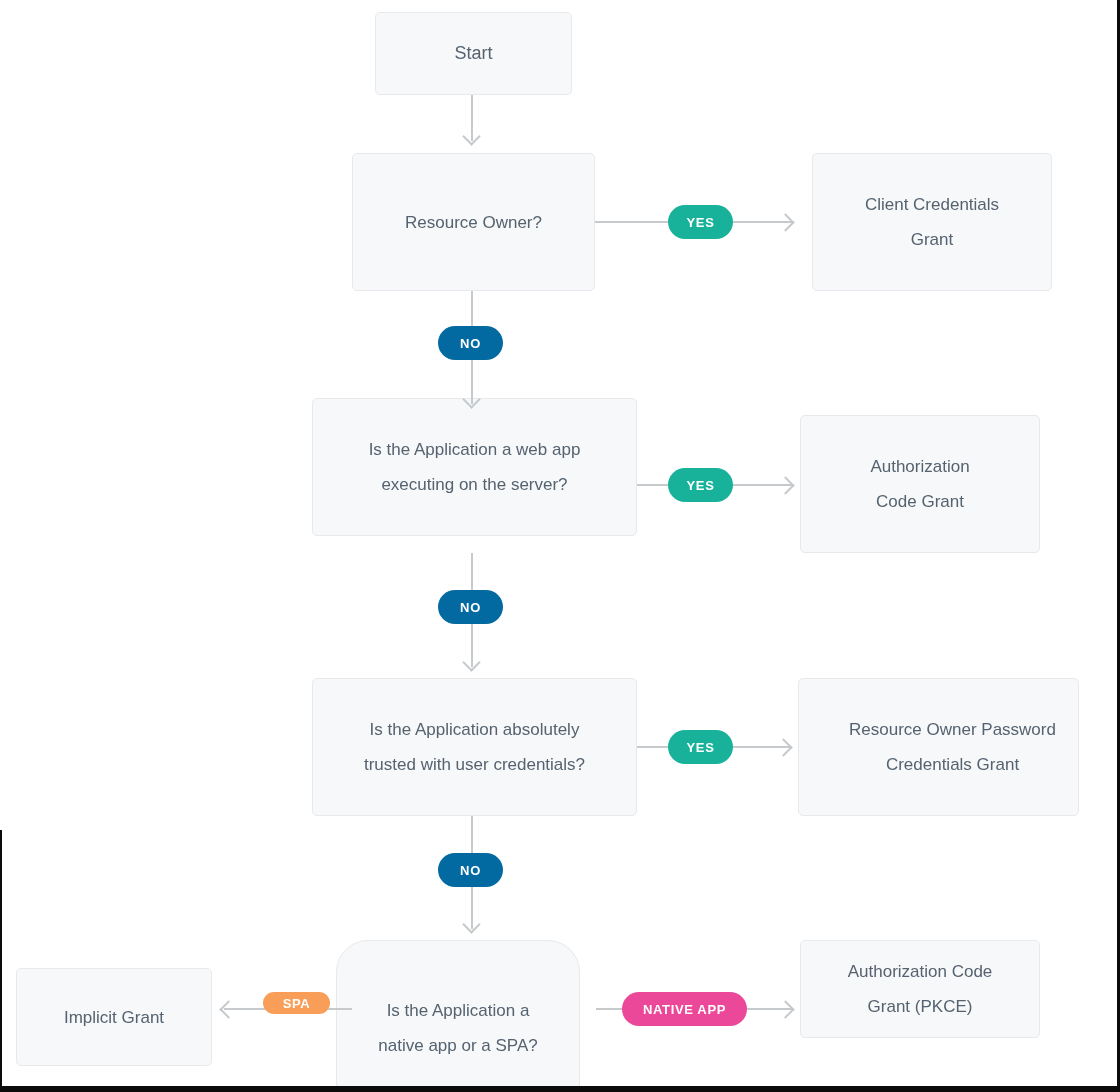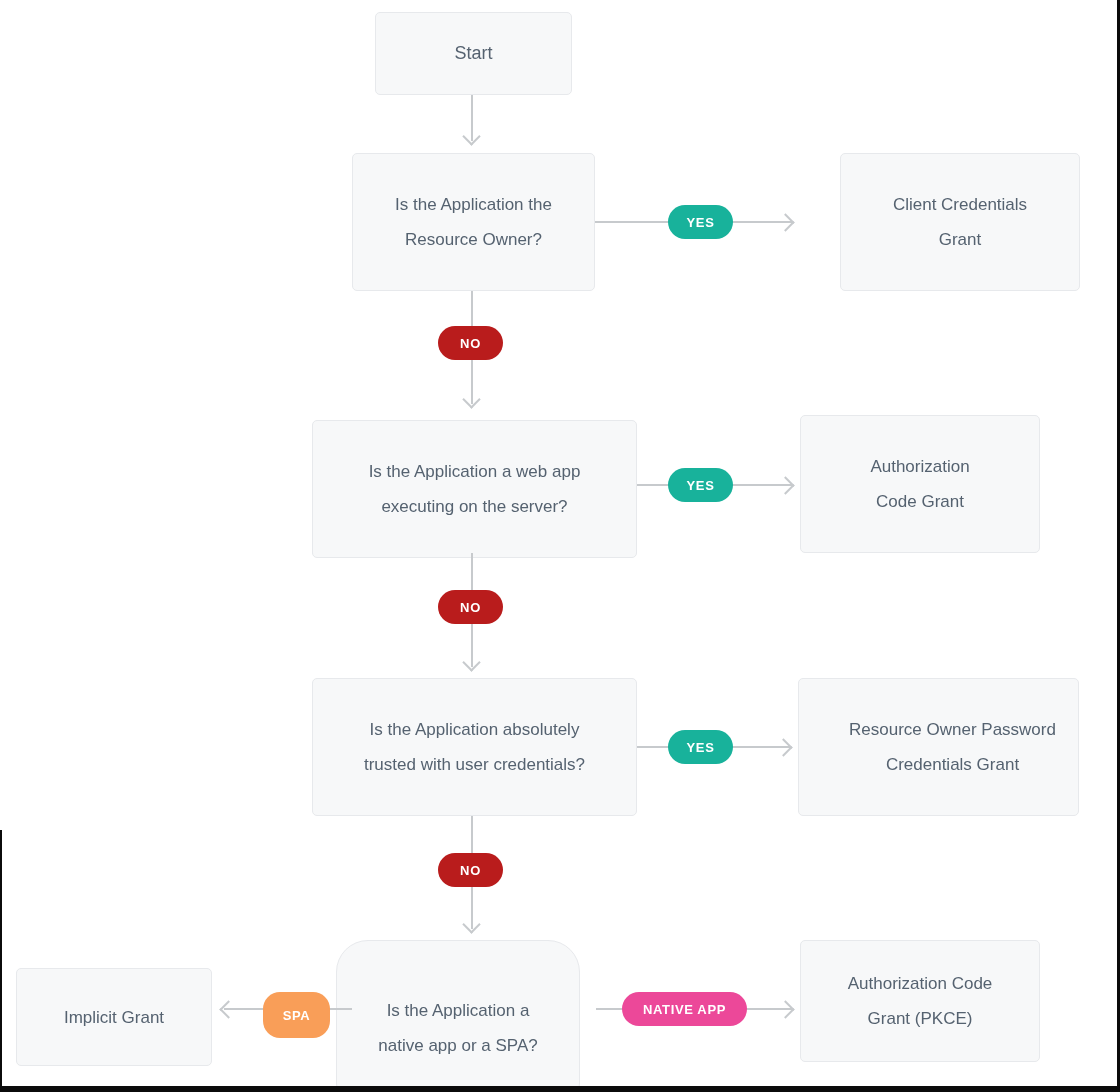--- a/index.html
+++ b/index.html
@@ -30,59 +30,58 @@
     display:flex;align-items:center;justify-content:center;
     color:#ffffff;
     font-size:13px;
     font-weight:bold;
     letter-spacing:.05em;
     border-radius:17px;
     box-sizing:border-box;
     z-index:3;
   }
   .badge.yes{background:#18b29b;}
-  .badge.no{background:#b91c1c;}
+  .badge.no{background:#0369a1;}
   .badge.spa{background:#f99e58;}
   .badge.native{background:#ec4899;}
   .vline{position:absolute;width:2px;background:#c7cacd;z-index:1;}
   .hline{position:absolute;height:2px;background:#c7cacd;z-index:1;}
   .chev{
     position:absolute;width:11px;height:11px;
     border-right:2px solid #c7cacd;
     border-bottom:2px solid #c7cacd;
     z-index:2;
   }
   .chev.down{transform:rotate(45deg);}
   .chev.right{transform:rotate(-45deg);}
   .chev.left{transform:rotate(135deg);}
   .frame{position:absolute;background:#0b0b0b;z-index:4;}
 
   
   #start-node{left:375px;top:12px;width:197px;height:83px;font-size:18px;}
   #q1{left:352px;top:153px;width:243px;height:138px;}
-  #r1{left:840px;top:153px;width:240px;height:138px;}
-  #q2{left:312px;top:420px;width:325px;height:138px;}
+  #r1{left:812px;top:153px;width:240px;height:138px;}
+  #q2{left:312px;top:398px;width:325px;height:138px;}
   #r2{left:800px;top:415px;width:240px;height:138px;}
   #q3{left:312px;top:678px;width:325px;height:138px;}
   #r3{left:798px;top:678px;width:281px;height:138px;padding-left:28px;}
   #q4{left:336px;top:940px;width:244px;height:175px;border-radius:32px;}
-  #r4{left:800px;top:940px;width:240px;height:122px;}
+  #r4{left:800px;top:940px;width:240px;height:98px;}
   #r5{left:16px;top:968px;width:196px;height:98px;}
 </style>
 </head>
 <body>
 
 <div id="stage">
 
   <div class="box" id="start-node">
     <div>Start</div>
   </div>
 
   <div class="box" id="q1">
-    <div>Is the Application the</div>
     <div>Resource Owner?</div>
   </div>
 
   <div class="box" id="r1">
     <div>Client Credentials</div>
     <div>Grant</div>
   </div>
 
   <div class="box" id="q2">
     <div>Is the Application a web app</div>
@@ -152,21 +151,21 @@
     </div>
 
   <div class="vline" style="left:471px;top:816px;height:113px;"></div>
   <div class="chev down" style="left:465px;top:918px;"></div>
   <div class="badge no" style="left:438px;top:853px;width:65px;height:34px;">
       <span>NO</span>
     </div>
 
   <div class="hline" style="left:224px;top:1008px;width:128px;"></div>
   <div class="chev left" style="left:222px;top:1003px;"></div>
-  <div class="badge spa" style="left:263px;top:992px;width:67px;height:46px;align-items:center;">
+  <div class="badge spa" style="left:263px;top:992px;width:67px;height:22px;align-items:center;">
       <span>SPA</span>
     </div>
 
   <div class="hline" style="left:596px;top:1008px;width:196px;"></div>
   <div class="chev right" style="left:779px;top:1003px;"></div>
   <div class="badge native" style="left:622px;top:992px;width:125px;height:34px;">
       <span>NATIVE APP</span>
     </div>
 
   <div class="frame" style="left:1117px;top:0;width:3px;height:1092px;"></div>

